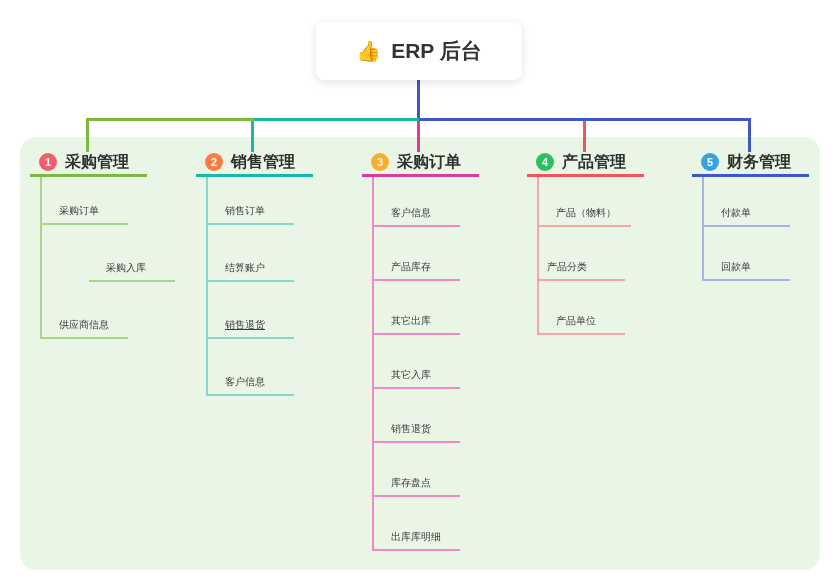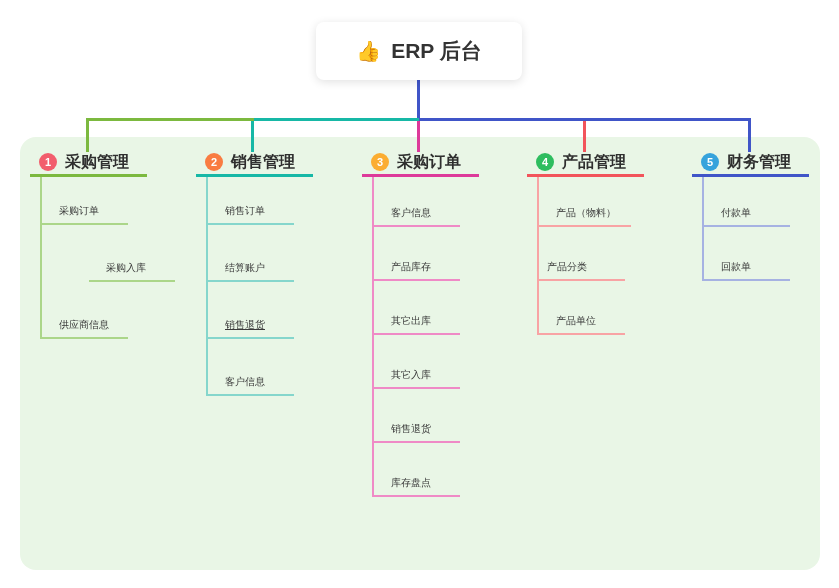--- a/index.html
+++ b/index.html
@@ -187,20 +187,23 @@
         </div>
         <div class="child" style="border-bottom-color: rgb(239, 138, 198);">
           <span>其它入库</span>
         </div>
         <div class="child" style="border-bottom-color: rgb(239, 138, 198);">
           <span>销售退货</span>
         </div>
         <div class="child" style="border-bottom-color: rgb(239, 138, 198);">
           <span>库存盘点</span>
         </div>
+        <div class="child" style="border-bottom-color: rgb(239, 138, 198);">
+          <span>出库库明细</span>
+        </div>
       </div>
   </div>
 
   <div class="branch-col sp-b" id="col-3">
     <div class="branch-header" style="border-bottom-color: rgb(242, 84, 91);">
       <span class="badge" style="background: rgb(46, 189, 95);">4</span>
       <span class="branch-label">产品管理</span>
     </div>
     <div class="children" style="border-left-color: rgb(248, 163, 164);">
         <div class="child" style="border-bottom-color: rgb(248, 163, 164); text-align: center;">

